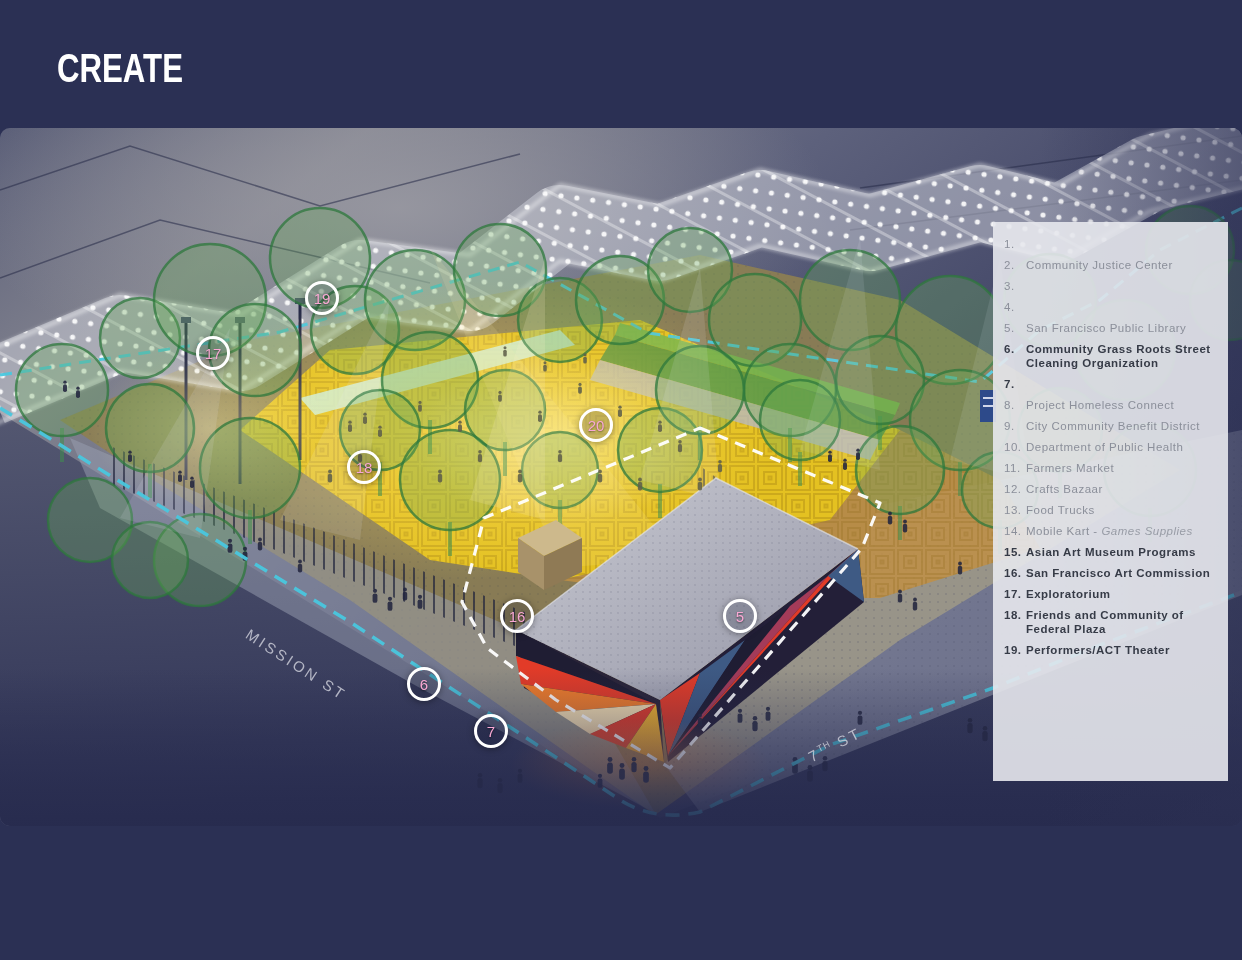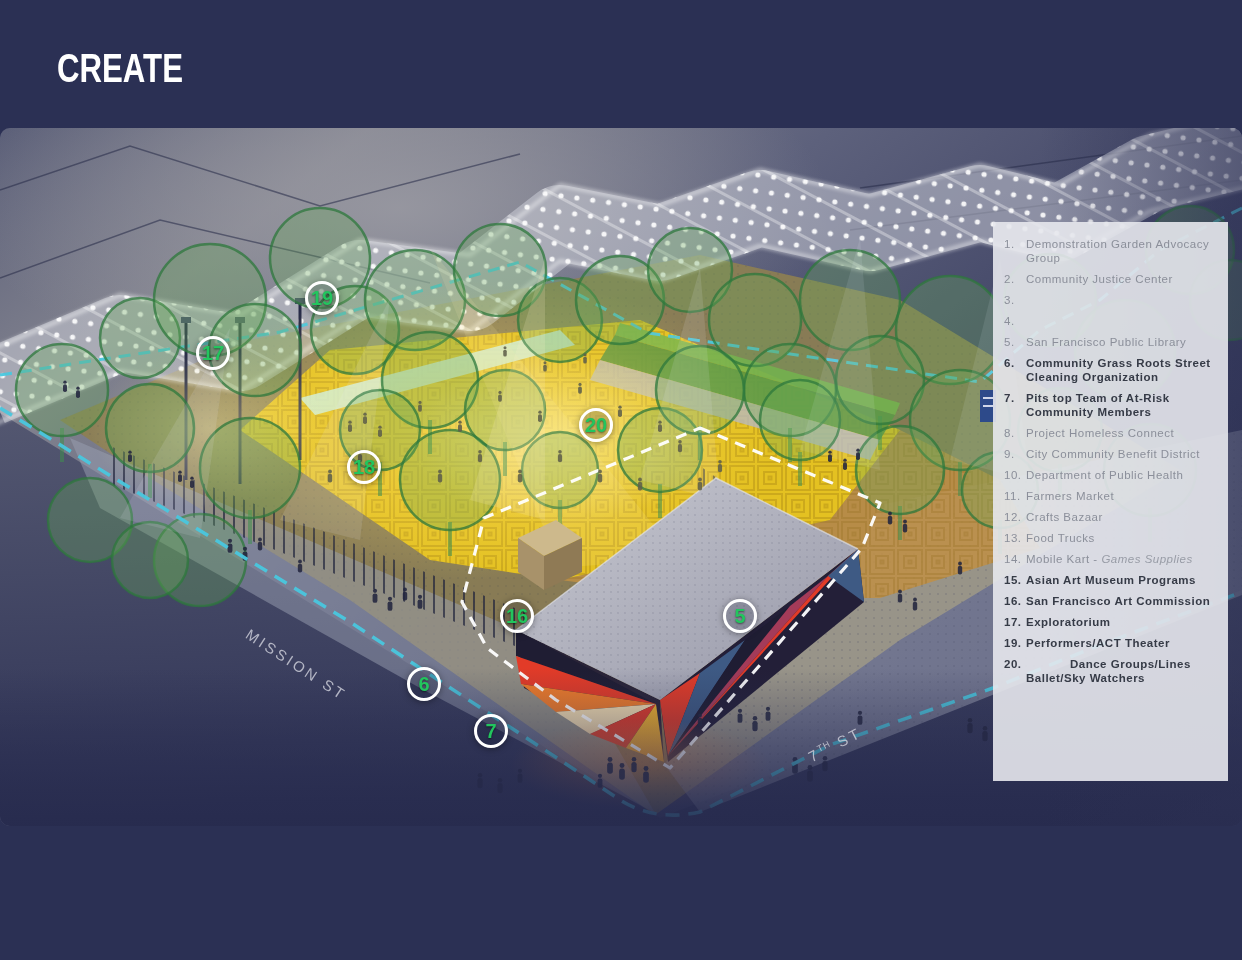--- a/index.html
+++ b/index.html
@@ -5,21 +5,21 @@
   html,body{margin:0;padding:0;background:#2b3054;width:1242px;height:960px;overflow:hidden;}
   .page{position:relative;width:1108px;height:960px;background:#2b3054;font-family:"Liberation Sans",sans-serif;}
   .slide-title{position:absolute;left:57px;top:46px;margin:0;color:#ffffff;font-size:40px;font-weight:800;
     letter-spacing:0px;transform:scaleX(.78);transform-origin:left center;font-family:"Liberation Sans",sans-serif;}
   .band{position:absolute;left:0;top:128px;width:1242px;height:698px;border-radius:10px;overflow:hidden;background:#3c4062;}
   .band svg{position:absolute;left:0;top:0;}
   
   .marker{position:absolute;width:34px;height:34px;border:3px solid #ffffff;border-radius:50%;
     box-sizing:border-box;background:rgba(16,20,44,.20);display:flex;align-items:center;justify-content:center;
     box-shadow:0 1px 7px rgba(0,0,0,.38);}
-  .marker span{color:#22c55e;font-size:20px;font-weight:700;text-shadow:0 1px 2px rgba(0,0,0,.5);}
+  .marker span{color:#f9a8d4;font-size:15px;font-weight:400;text-shadow:0 1px 2px rgba(0,0,0,.5);}
   
   .street{position:absolute;color:rgba(206,208,219,.82);font-size:15px;letter-spacing:3px;font-weight:400;white-space:nowrap;}
   .street sup{font-size:9px;letter-spacing:1px;}
   .street.mission{left:238px;top:528px;transform:rotate(33deg);}
   .street.seventh{left:806px;top:608px;transform:rotate(-27deg);}
   
   .legend{position:absolute;left:993px;top:94px;width:235px;height:559px;box-sizing:border-box;
     background:rgba(231,232,237,.90);padding:15px 12px 18px 11px;}
   .lgd-item{display:flex;margin-bottom:7px;color:#8b8f9a;font-size:11.5px;line-height:14px;letter-spacing:.5px;}
   .lgd-item .lgd-num{flex:0 0 22px;}
@@ -388,21 +388,20 @@
       <span>MISSION ST</span>
     </div>
     <div class="street seventh">
       <span>7</span><sup>TH</sup><span> ST</span>
     </div>
 
     <aside class="legend">
       <div id="legend-list">
           <div class="lgd-item">
             <span class="lgd-num">1.</span>
-            <span class="lgd-txt">Demonstration Garden Advocacy Group</span>
           </div>
           <div class="lgd-item">
             <span class="lgd-num">2.</span>
             <span class="lgd-txt">Community Justice Center</span>
           </div>
           <div class="lgd-item">
             <span class="lgd-num">3.</span>
           </div>
           <div class="lgd-item">
             <span class="lgd-num">4.</span>
@@ -410,21 +409,20 @@
           <div class="lgd-item">
             <span class="lgd-num">5.</span>
             <span class="lgd-txt">San Francisco Public Library</span>
           </div>
           <div class="lgd-item bold">
             <span class="lgd-num">6.</span>
             <span class="lgd-txt">Community Grass Roots Street Cleaning Organization</span>
           </div>
           <div class="lgd-item bold">
             <span class="lgd-num">7.</span>
-            <span class="lgd-txt">Pits top Team of At-Risk Community Members</span>
           </div>
           <div class="lgd-item">
             <span class="lgd-num">8.</span>
             <span class="lgd-txt">Project Homeless Connect</span>
           </div>
           <div class="lgd-item">
             <span class="lgd-num">9.</span>
             <span class="lgd-txt">City Community Benefit District</span>
           </div>
           <div class="lgd-item">
@@ -453,24 +451,24 @@
           </div>
           <div class="lgd-item bold">
             <span class="lgd-num">16.</span>
             <span class="lgd-txt">San Francisco Art Commission</span>
           </div>
           <div class="lgd-item bold">
             <span class="lgd-num">17.</span>
             <span class="lgd-txt">Exploratorium</span>
           </div>
           <div class="lgd-item bold">
+            <span class="lgd-num">18.</span>
+            <span class="lgd-txt">Friends and Community of Federal Plaza</span>
+          </div>
+          <div class="lgd-item bold">
             <span class="lgd-num">19.</span>
             <span class="lgd-txt">Performers/ACT Theater</span>
           </div>
-          <div class="lgd-item bold indent">
-            <span class="lgd-num">20.</span>
-            <span class="lgd-txt">Dance Groups/Lines Ballet/Sky Watchers</span>
-          </div>
         </div>
     </aside>
 
   </div>
 </div>
 
 </body></html>

